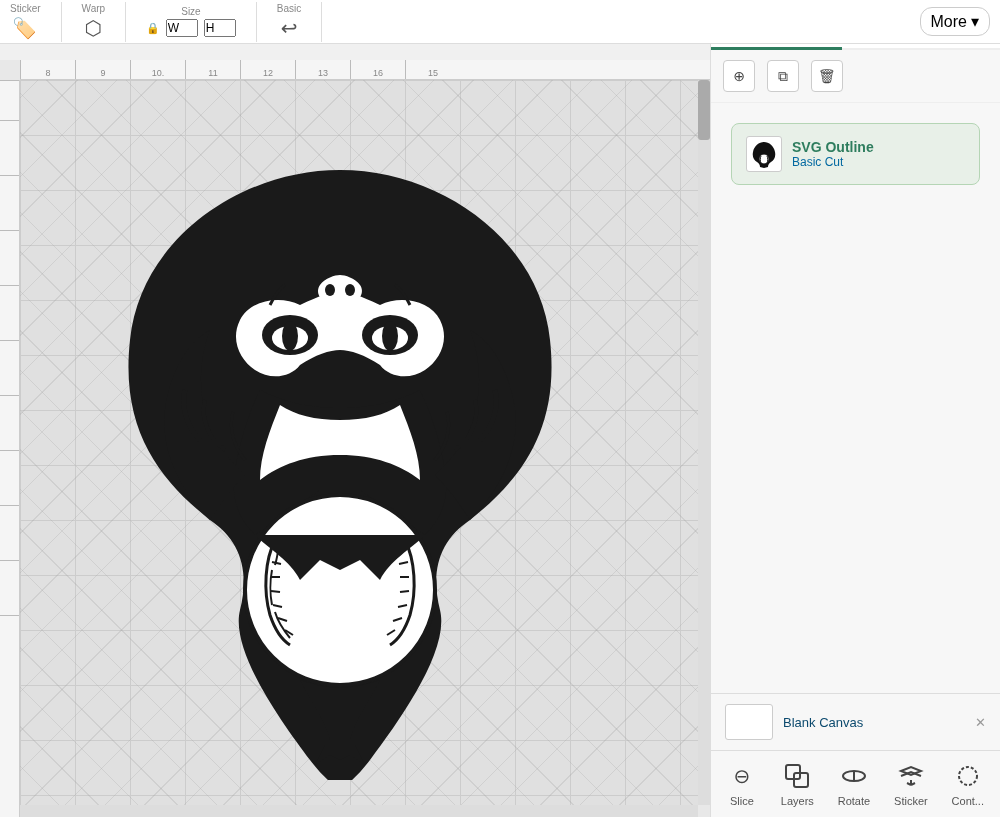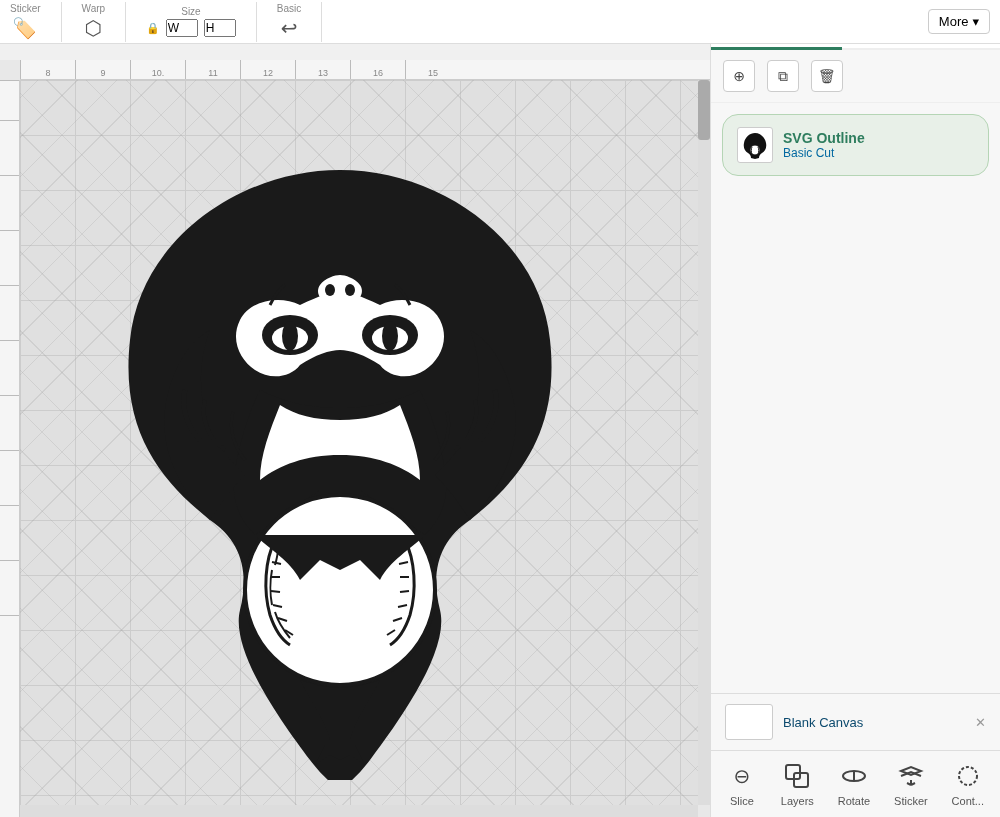--- a/index.html
+++ b/index.html
@@ -34,23 +34,23 @@
       width: 1px;
       height: 40px;
       background: #ddd;
     }
     .toolbar-btn {
       display: flex;
       align-items: center;
       gap: 4px;
       padding: 4px 10px;
       border: 1px solid #ccc;
-      border-radius: 4px;
+      border-radius: 12px;
       background: #fff;
-      font-size: 13px;
+      font-size: 16px;
       cursor: pointer;
     }
 
     
     #right-panel {
       position: absolute;
       top: 0; right: 0;
       width: 290px;
       height: 817px;
       background: #f7f7f7;
@@ -110,22 +110,22 @@
     }
 
     
     #layer-item {
       display: flex;
       align-items: center;
       padding: 12px 14px;
       gap: 10px;
       background: #e8f0e8;
       border: 1px solid #b5d5b5;
-      margin: 11px;
-      border-radius: 16px;
+      margin: 20px;
+      border-radius: 8px;
       cursor: pointer;
     }
     .layer-thumb {
       width: 36px; height: 36px;
       background: #fff;
       border: 1px solid #ccc;
       border-radius: 3px;
       display: flex; align-items: center; justify-content: center;
       font-size: 18px;
       color: #333;

